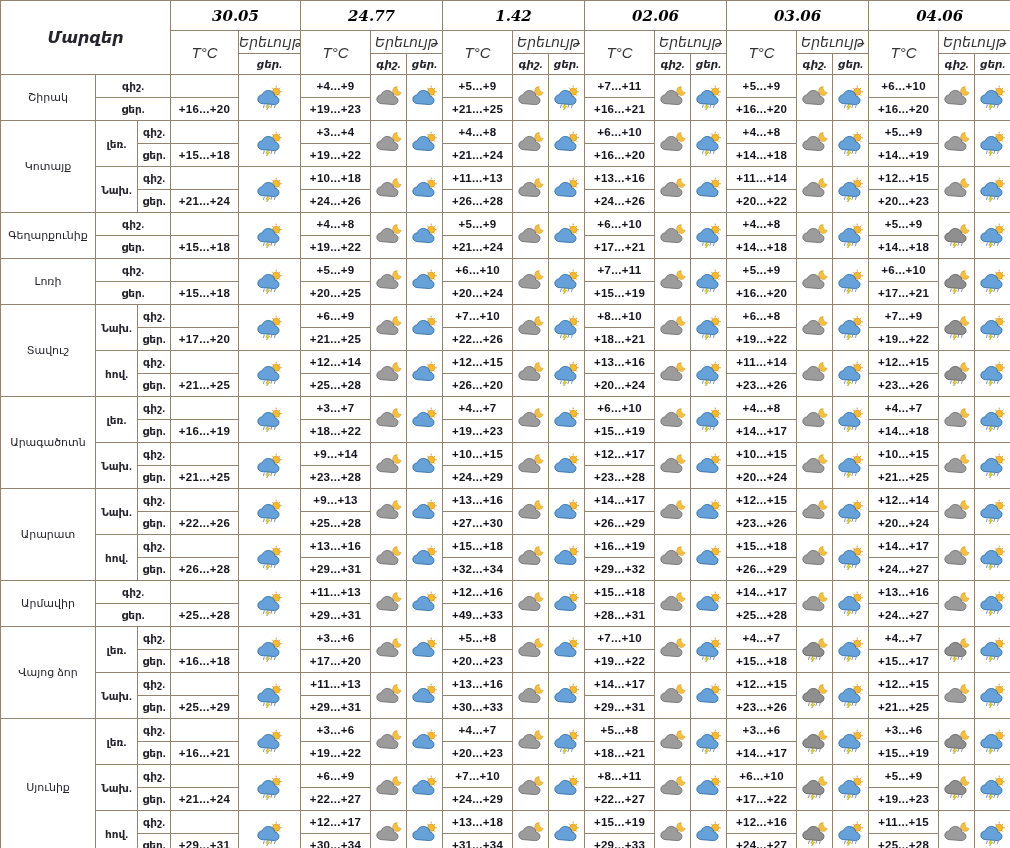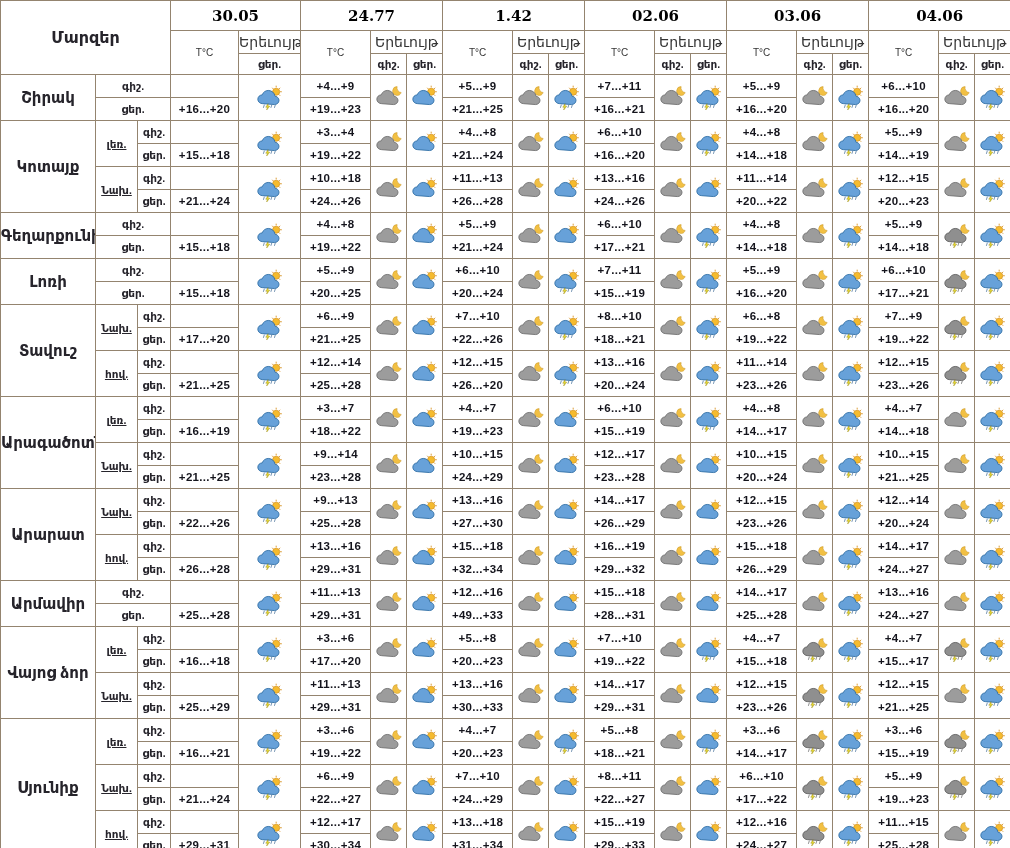--- a/index.html
+++ b/index.html
@@ -1,28 +1,28 @@
 <!DOCTYPE html>
 <html><head>
 <meta charset="utf-8">
 <style>
   html,body{margin:0;padding:0;background:#fff;}
   body{font-family:"Liberation Sans","DejaVu Sans",sans-serif;color:#1a1a1a;}
   #wrap{width:1010px;}
   table{border-collapse:collapse;table-layout:fixed;width:1010px;background:#fff;}
   th,td{border:1px solid #94846f;padding:0;text-align:center;vertical-align:middle;overflow:hidden;white-space:nowrap;}
-  thead th{background:#fff;font-weight:bold;}
+  thead th{background:#fff;font-weight:bold;font-style:italic;}
   .regions-h{font-size:16px;font-weight:bold;color:#26242b;}
   .date-h{font-family:"DejaVu Serif","Liberation Serif",serif;font-size:15px;font-weight:bold;color:#000;height:29px;}
-  .tc-h{font-size:10px;font-weight:normal;color:#333;}
+  .tc-h{font-size:15px;font-weight:normal;color:#333;}
   .ph-h{font-size:14px;font-weight:normal;color:#333;height:22px;}
   .sub-h{font-size:10.5px;font-weight:bold;color:#26242b;height:20px;}
   tbody td{height:22px;}
-  .region{font-size:15px;font-weight:bold;color:#26242b;}
-  .level{font-size:10.5px;font-weight:bold;color:#26242b;text-decoration:underline;}
+  .region{font-size:11px;font-weight:normal;color:#26242b;}
+  .level{font-size:10.5px;font-weight:bold;color:#26242b;}
   .time{font-size:10.5px;font-weight:bold;color:#26242b;}
   .temp{font-size:11.5px;font-weight:bold;color:#14141c;letter-spacing:.3px;}
   .icon-cell{line-height:0;}
   .icon-cell svg{display:inline-block;vertical-align:middle;}
 </style>
 </head>
 <body>
 
 <div id="wrap">
 <table>

